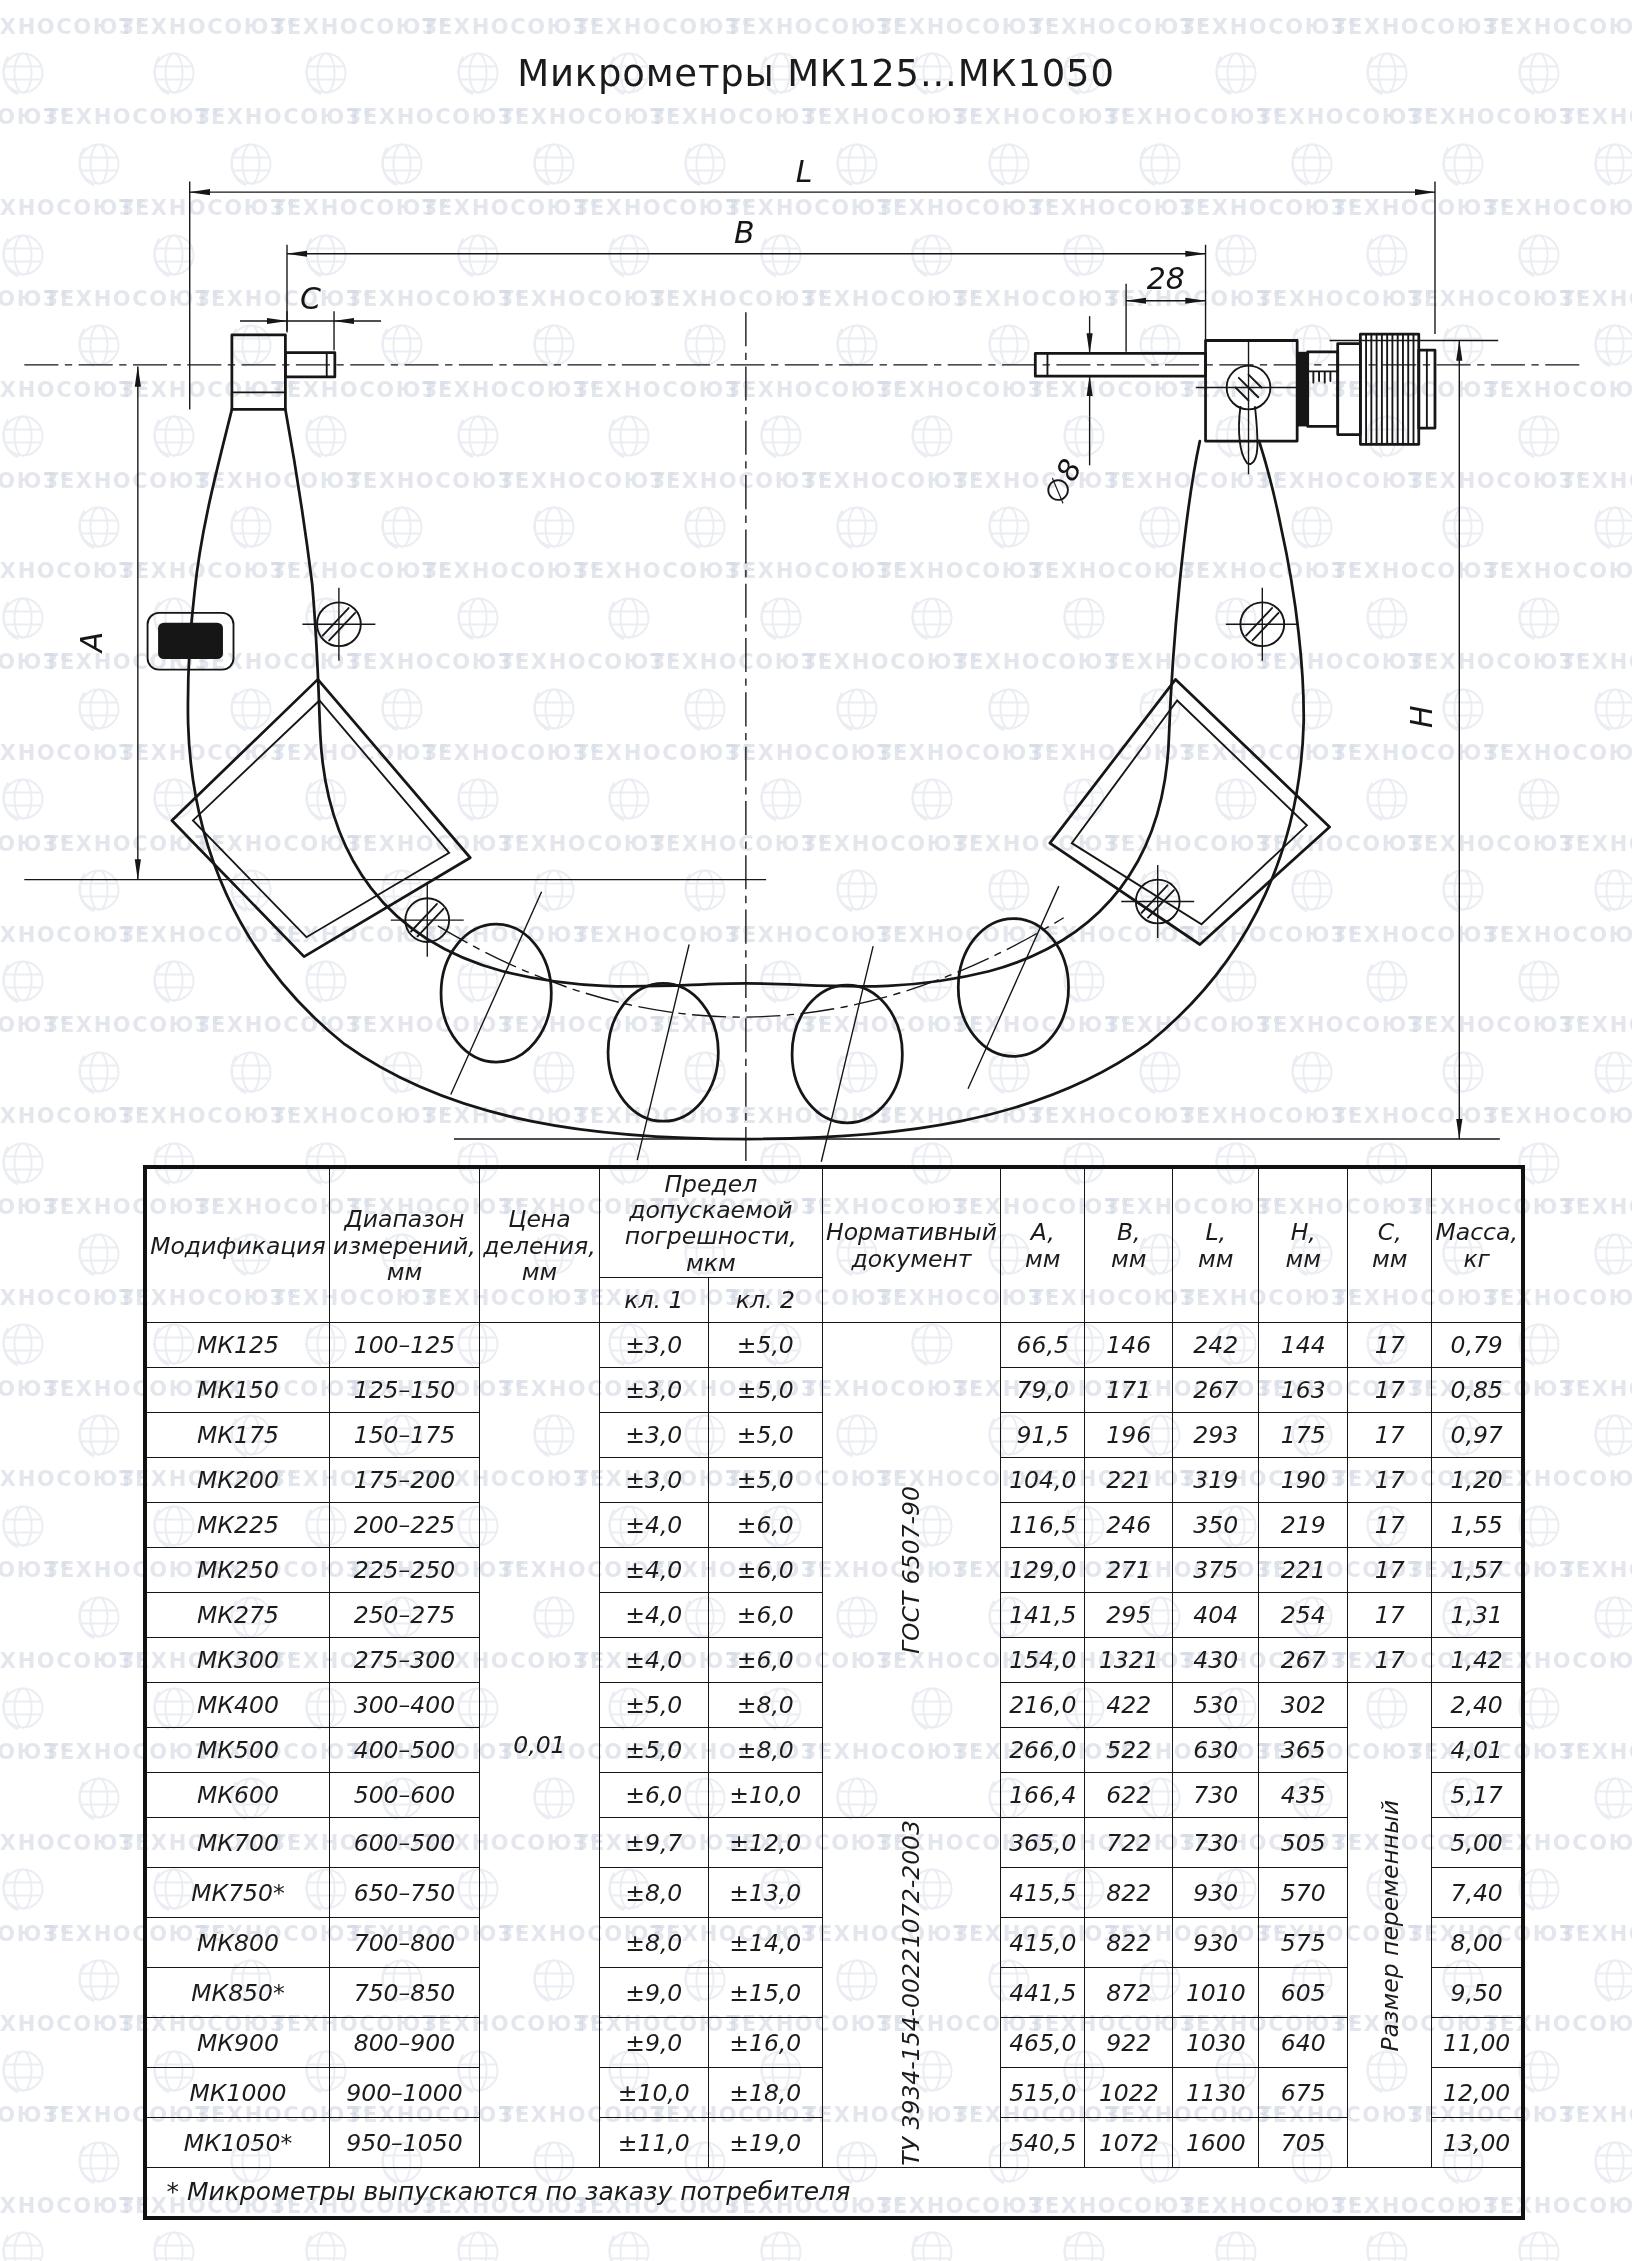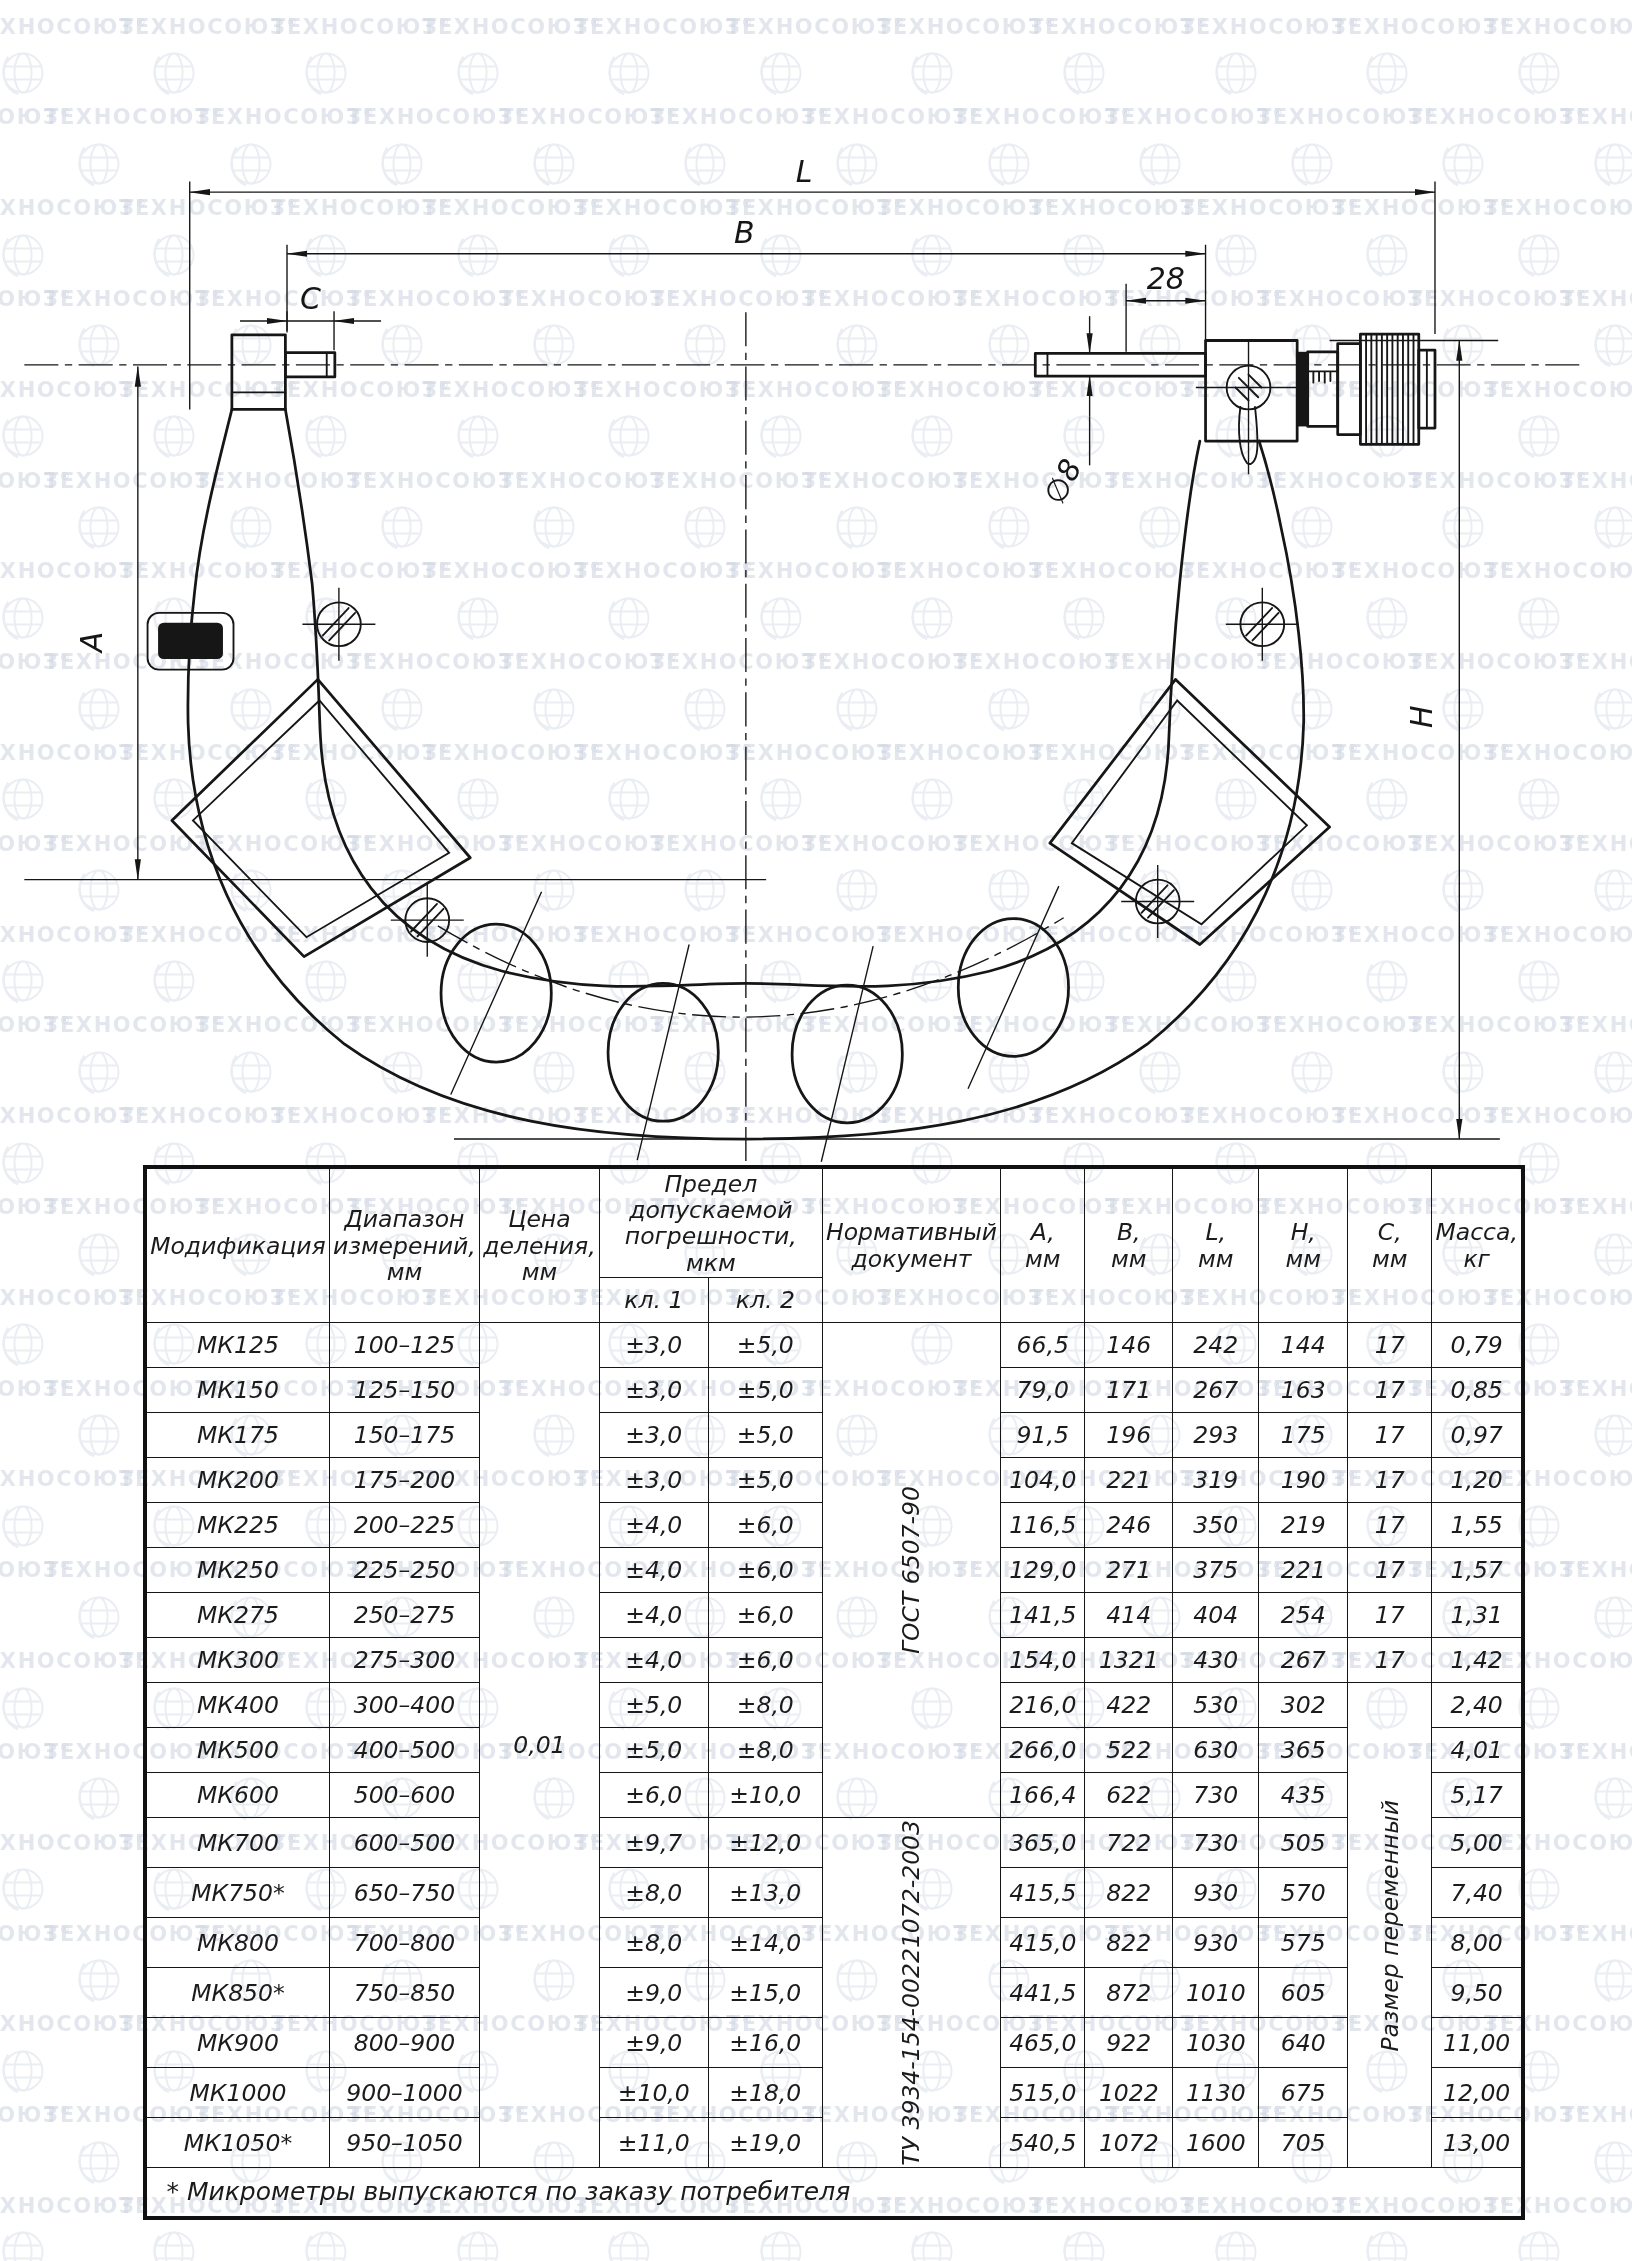--- a/index.html
+++ b/index.html
@@ -2521,20 +2521,21 @@
       <svg width="52" height="52" viewBox="0 0 64 64" style="left: 1513px; top: 2226px;">
         <g fill="none" stroke="#d6dce7" stroke-width="2.4">
           <circle cx="32" cy="32" r="24"></circle>
           <ellipse cx="32" cy="32" rx="10.5" ry="24"></ellipse>
           <path d="M10,24 H54 M10,40 H54"></path>
           <path d="M14,12 C2,30 10,52 26,58" stroke-width="3"></path>
         </g>
       </svg>
     </div>
 
+  <div class="title">Микрометры МК125...МК1050</div>
 
   <svg class="draw" width="1632" height="1165" viewBox="0 0 2013 1437">
     <defs>
       <marker id="ah" viewBox="0 0 26 10" refX="25" refY="5" markerWidth="26" markerHeight="10" orient="auto-start-reverse" markerUnits="userSpaceOnUse">
         <path d="M26,5 L0,1.2 L0,8.8 Z" fill="#161616"></path>
       </marker>
     </defs>
 
     <g>
       <path class="thin cl" d="M30,450 H1950"></path>
@@ -2780,21 +2781,21 @@
             <td>221</td>
             <td>17</td>
             <td>1,57</td>
           </tr>
           <tr>
             <td>МК275</td>
             <td>250–275</td>
             <td>±4,0</td>
             <td>±6,0</td>
             <td>141,5</td>
-            <td>414</td>
+            <td>295</td>
             <td>404</td>
             <td>254</td>
             <td>17</td>
             <td>1,31</td>
           </tr>
           <tr>
             <td>МК300</td>
             <td>275–300</td>
             <td>±4,0</td>
             <td>±6,0</td>

